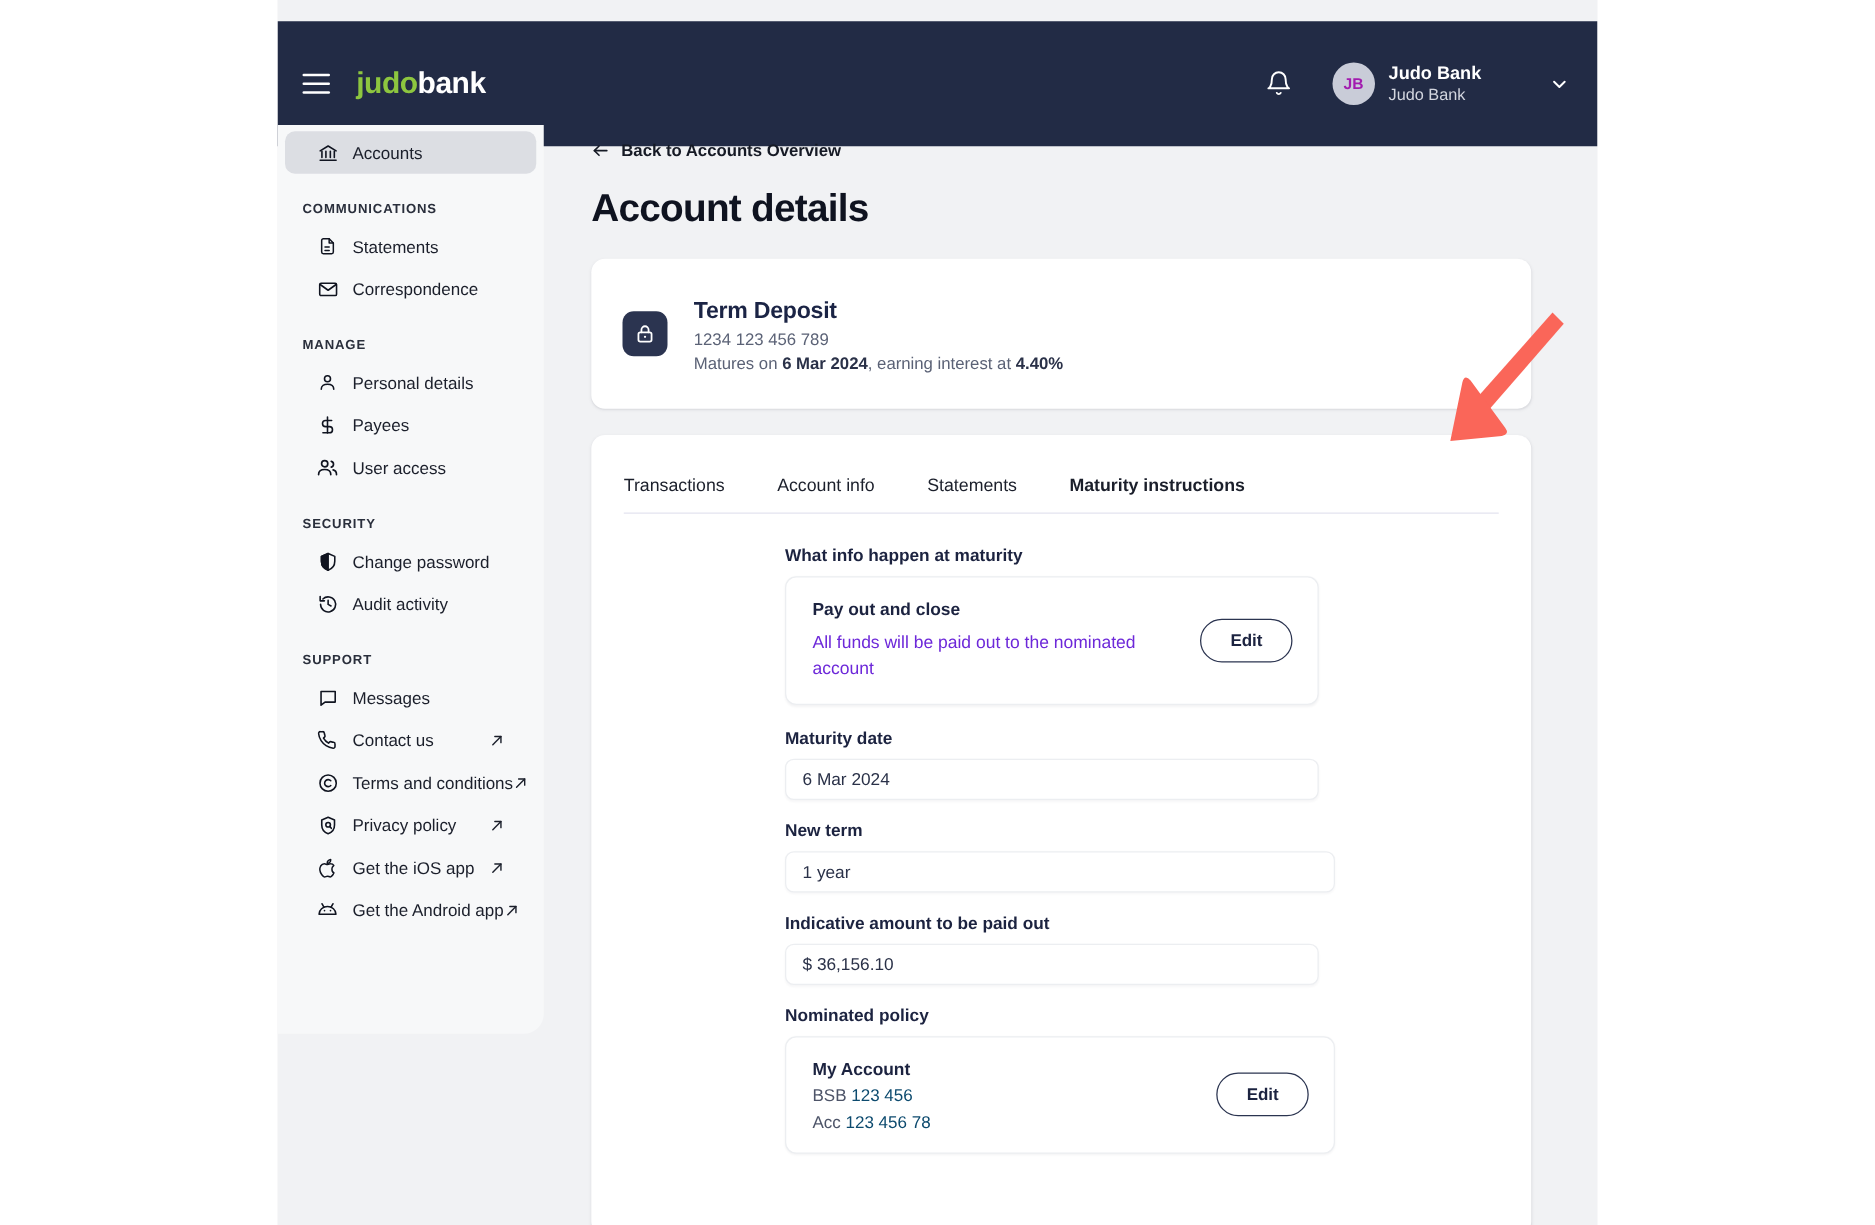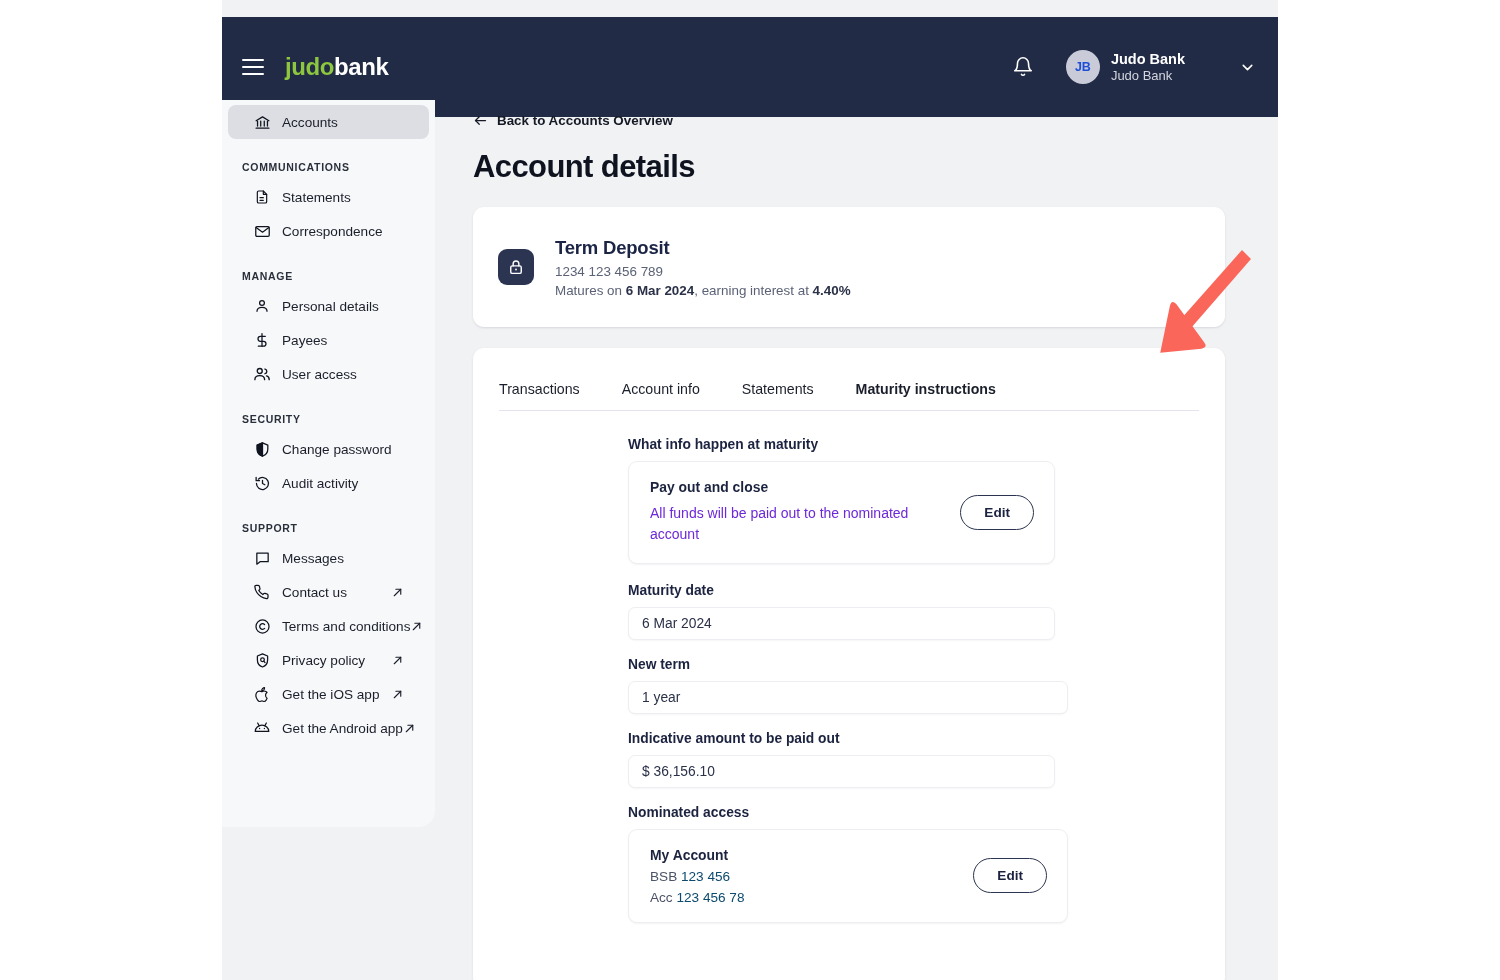--- a/index.html
+++ b/index.html
@@ -35,21 +35,21 @@
   }
   .logo .judo { color: #8dc63f; }
   .logo .bank { color: #ffffff; }
   .topbar-right {
     margin-left: auto; display: flex; align-items: center; gap: 0px;
     padding-right: 22px;
   }
   .bell { width: 38px; height: 38px; display: flex; align-items: center; justify-content: center; cursor: pointer; }
   .avatar {
     width: 34px; height: 34px; border-radius: 50%;
-    background: #c9ccd8; color: #1d4ed8;
+    background: #c9ccd8; color: #a21caf;
     display: flex; align-items: center; justify-content: center;
     font-size: 12.5px; font-weight: 700; margin-left: 24px;
   }
   .user-text { margin-left: 11px; line-height: 1.25; }
   .user-name { color: #ffffff; font-size: 14.5px; font-weight: 700; }
   .user-sub  { color: #d3d6df; font-size: 13px; }
   .chev { margin-left: 54px; cursor: pointer; display:flex; align-items:center; }
 
   
   .sidebar {
@@ -415,21 +415,21 @@
 
         <div class="sec-label">Maturity date</div>
         <div class="field w427">6 Mar 2024</div>
 
         <div class="sec-label">New term</div>
         <div class="field">1 year</div>
 
         <div class="sec-label">Indicative amount to be paid out</div>
         <div class="field w427">$ 36,156.10</div>
 
-        <div class="sec-label">Nominated access</div>
+        <div class="sec-label">Nominated policy</div>
         <div class="inner-card" style="width:440px;">
           <div class="txt">
             <div class="ic-title">My Account</div>
             <div class="ic-line"><span>BSB </span><b>123 456</b></div>
             <div class="ic-line"><span>Acc </span><b>123 456 78</b></div>
           </div>
           <button class="edit-btn">Edit</button>
         </div>
 
       </div>

